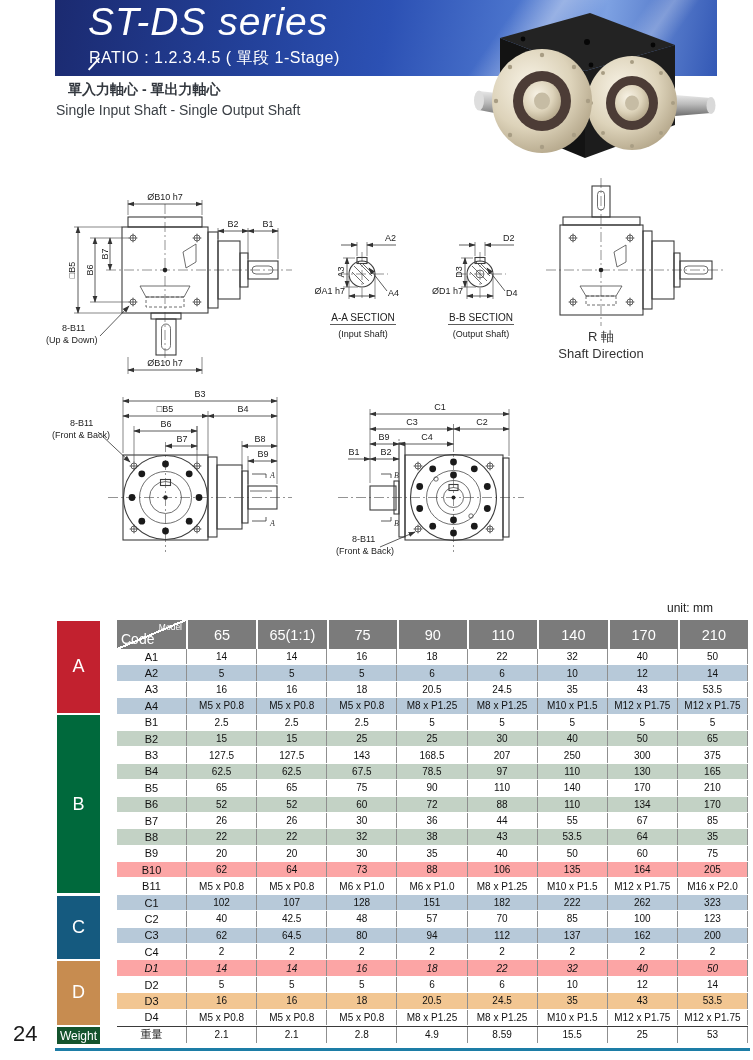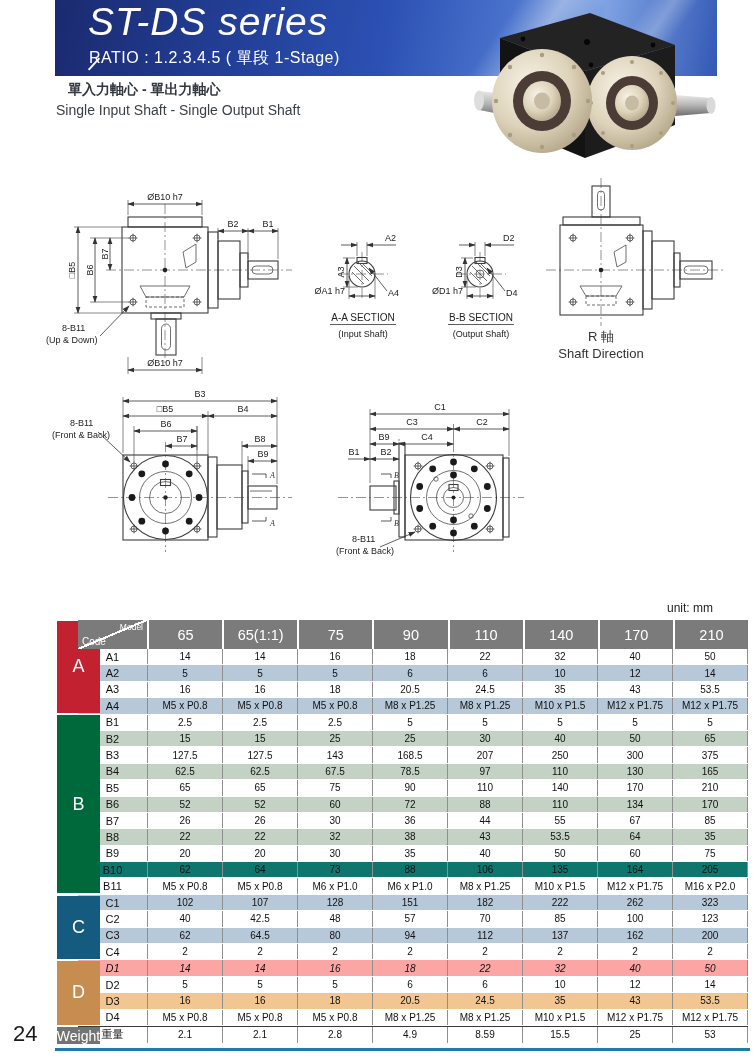--- a/index.html
+++ b/index.html
@@ -31,26 +31,26 @@
   .lbl-b{font:10px "Liberation Sans",sans-serif;fill:#222;}
   .lbl-i{font:italic 8px "Liberation Serif",serif;fill:#333;}
   .lbl-lg{font:13px "Liberation Sans",sans-serif;fill:#333;}
   .dash{stroke-dasharray:3 2;}
 
   
   .unit{position:absolute;left:57px;top:601px;width:656px;text-align:right;font-size:12px;color:#222;}
   .spec-table{position:absolute;left:57px;top:620px;width:691px;}
   .letter-gutter{position:absolute;left:0;top:0;width:43px;height:430px;}
   .lblock{position:absolute;left:0;width:43px;color:#fff;display:flex;align-items:center;justify-content:center;font-size:18px;}
-  .rows{margin-left:21px;}
+  .rows{margin-left:60px;}
   .header-row{display:flex;height:29px;}
   .corner{width:69px;flex:none;position:relative;background:#7b7b7b;color:#fff;
     background-image:linear-gradient(to bottom right,rgba(0,0,0,0) calc(50% - 1px),#fff calc(50% - 1px),#fff calc(50% + 1px),rgba(0,0,0,0) calc(50% + 1px));}
   .corner .m{position:absolute;top:2px;right:4px;font-size:8.5px;}
-  .corner .c{position:absolute;bottom:2px;left:4px;font-size:10px;}
+  .corner .c{position:absolute;bottom:2px;left:4px;font-size:14px;}
   .hcell{flex:1;background:#7b7b7b;color:#fff;display:flex;align-items:center;justify-content:center;font-size:14.5px;border-left:2px solid #fff;}
   .trow{display:flex;height:16.4px;border-bottom:1px solid #fff;box-sizing:border-box;background:#fff;}
   .ccell{width:69px;flex:none;display:flex;align-items:center;justify-content:center;font-size:11px;color:#111;}
   .vcell{flex:1;display:flex;align-items:center;justify-content:center;font-size:10px;color:#111;border-left:1px solid #8f8f8f;white-space:nowrap;}
   .vcell:last-child{border-right:1px solid #8f8f8f;}
   .weight-row{height:18px;border-top:1px solid #3a3a3a;}
   .teal-line{position:absolute;left:-2px;width:695px;height:3px;background:#1d7da6;}
   .pagenum{position:absolute;left:13px;top:1021px;font-size:22px;color:#1a1a1a;}
 </style>
 </head>
@@ -401,21 +401,21 @@
 </svg>
 
 <div class="unit">unit: mm</div>
 
 <div class="spec-table">
   <div class="letter-gutter">
       <div class="lblock" style="top: 0.5px; height: 92.6px; background: rgb(194, 33, 47);">A</div>
       <div class="lblock" style="top: 95.1px; height: 178.4px; background: rgb(0, 105, 60);">B</div>
       <div class="lblock" style="top: 275.5px; height: 63.6px; background: rgb(21, 90, 127);">C</div>
       <div class="lblock" style="top: 341.1px; height: 63.6px; background: rgb(199, 140, 80);">D</div>
-      <div class="lblock" style="top: 407.2px; height: 17px; background: #737373; font-size: 14px;">Weight</div>
+      <div class="lblock" style="top: 407.2px; height: 17px; background: #14532d; font-size: 12px;">Weight</div>
     </div>
   <div class="rows">
     <div class="header-row">
       <div class="corner">
         <span class="m">Model</span>
         <span class="c">Code</span>
       </div>
     <div class="hcell">65</div>
         <div class="hcell">65(1:1)</div>
         <div class="hcell">75</div>
@@ -561,21 +561,21 @@
         <div class="ccell">B9</div>
         <div class="vcell">20</div>
         <div class="vcell">20</div>
         <div class="vcell">30</div>
         <div class="vcell">35</div>
         <div class="vcell">40</div>
         <div class="vcell">50</div>
         <div class="vcell">60</div>
         <div class="vcell">75</div>
       </div>
-      <div class="trow" style="background: #0f766e;">
+      <div class="trow" style="background: #fca5a5;">
         <div class="ccell">B10</div>
         <div class="vcell">62</div>
         <div class="vcell">64</div>
         <div class="vcell">73</div>
         <div class="vcell">88</div>
         <div class="vcell">106</div>
         <div class="vcell">135</div>
         <div class="vcell">164</div>
         <div class="vcell">205</div>
       </div>

